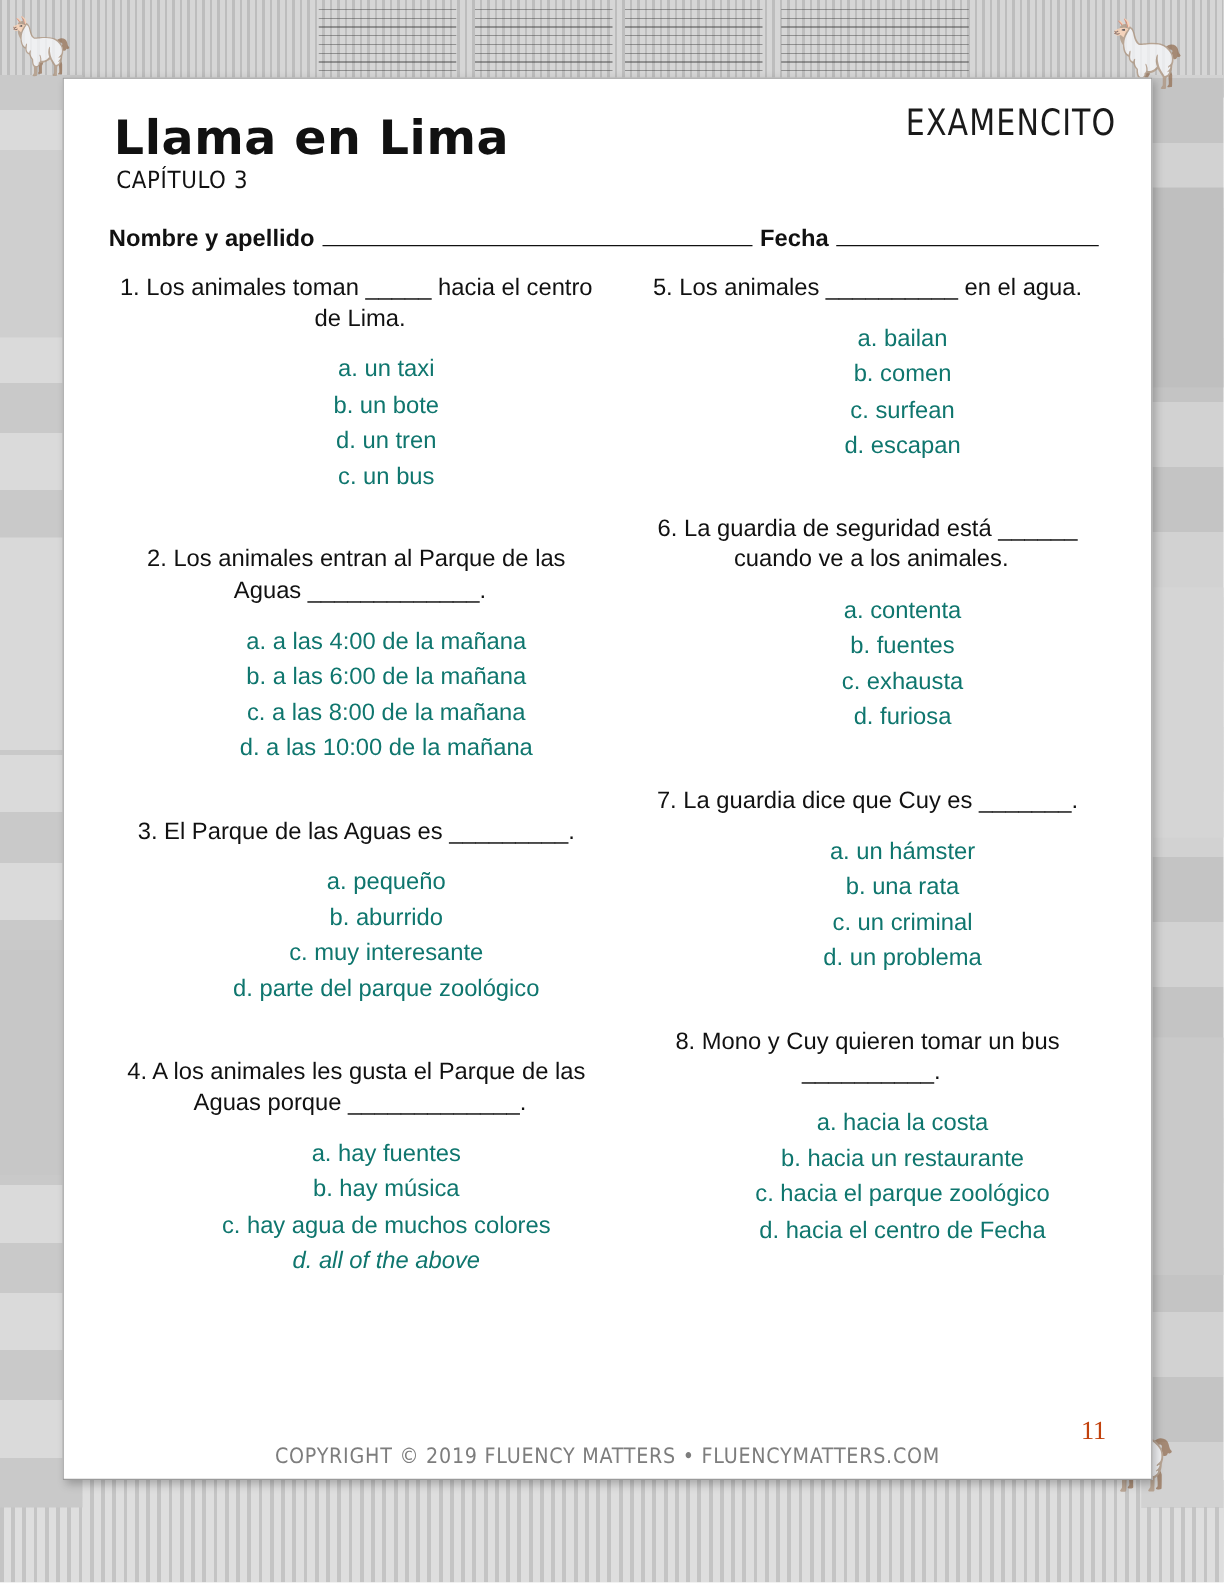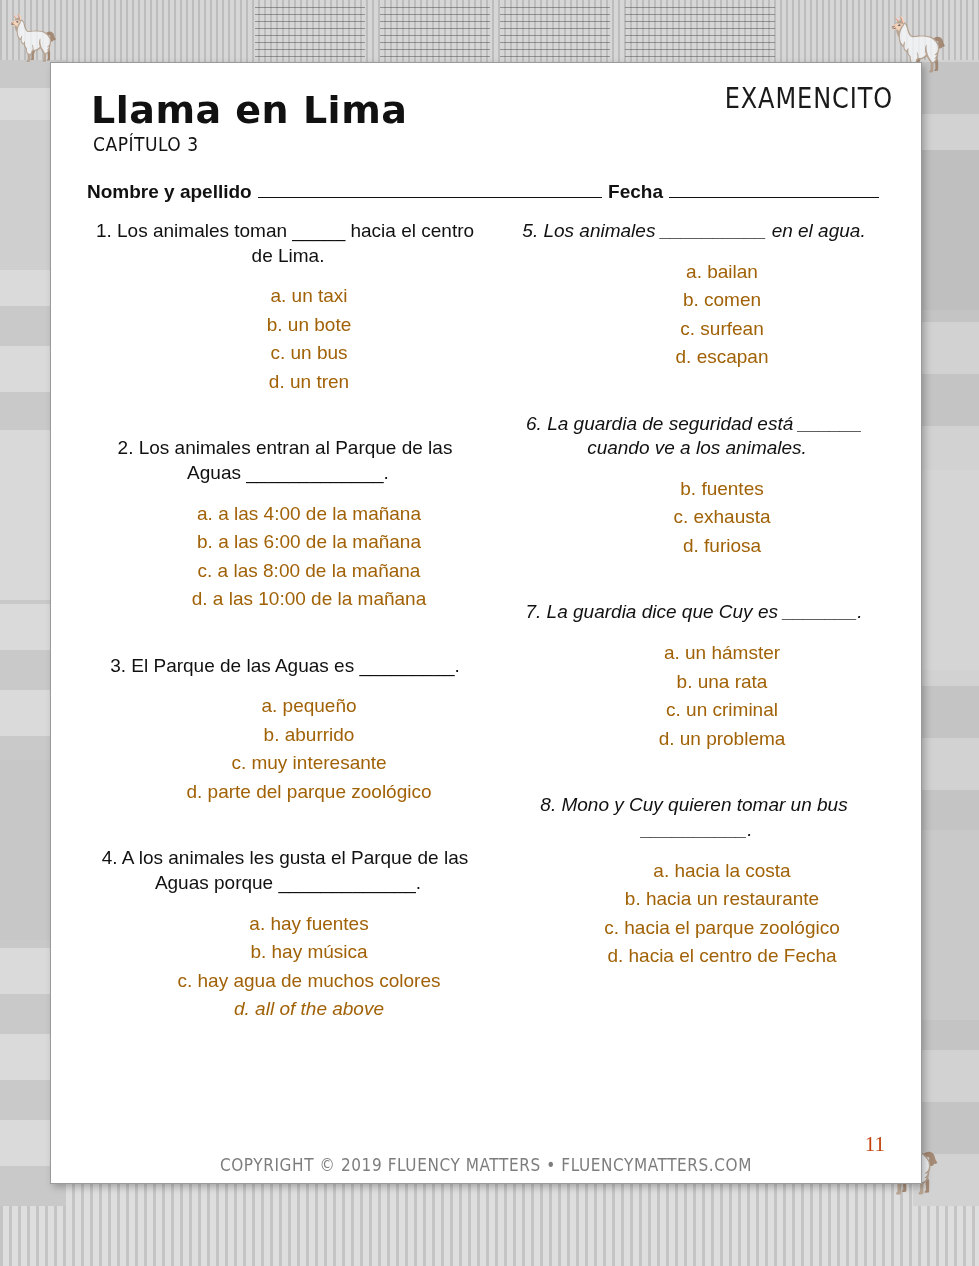--- a/index.html
+++ b/index.html
@@ -143,26 +143,26 @@
   .q-block.tall { margin-bottom: 40px; }
 
   .q-text {
     font-size: 19px;
     color: #111;
     line-height: 1.3;
     padding-left: 6px;
     text-indent: -6px;
     margin-left: 14px;
   }
-  .col-right .q-text { margin-left: 0; font-style: italic; }
+  .col-right .q-text { margin-left: 0; }
 
   .choices {
     margin: 14px 0 0 62px;
     font-size: 19px;
-    color: #a16207;
+    color: #0f766e;
     line-height: 1.5;
   }
   .col-right .choices { margin-left: 56px; }
   .choices .choice { white-space: nowrap; }
   .choices .italic { font-style: italic; }
 
   .footer {
     position: absolute;
     left: 0; right: 0;
     bottom: 8px;
@@ -220,22 +220,22 @@
 
   <div class="columns">
 
     <div class="col col-left">
 
       <div class="q-block tall">
         <div class="q-text">1. Los animales toman _____ hacia el centro de Lima.</div>
         <div class="choices">
           <div class="choice">a. un taxi</div>
           <div class="choice">b. un bote</div>
+          <div class="choice">d. un tren</div>
           <div class="choice">c. un bus</div>
-          <div class="choice">d. un tren</div>
         </div>
       </div>
 
       <div class="q-block tall">
         <div class="q-text">2. Los animales entran al Parque de las Aguas _____________.</div>
         <div class="choices">
           <div class="choice">a. a las 4:00 de la mañana</div>
           <div class="choice">b. a las 6:00 de la mañana</div>
           <div class="choice">c. a las 8:00 de la mañana</div>
           <div class="choice">d. a las 10:00 de la mañana</div>
@@ -272,20 +272,21 @@
           <div class="choice">a. bailan</div>
           <div class="choice">b. comen</div>
           <div class="choice">c. surfean</div>
           <div class="choice">d. escapan</div>
         </div>
       </div>
 
       <div class="q-block tall">
         <div class="q-text">6. La guardia de seguridad está ______ cuando ve a los animales.</div>
         <div class="choices">
+          <div class="choice">a. contenta</div>
           <div class="choice">b. fuentes</div>
           <div class="choice">c. exhausta</div>
           <div class="choice">d. furiosa</div>
         </div>
       </div>
 
       <div class="q-block tall">
         <div class="q-text">7. La guardia dice que Cuy es _______.</div>
         <div class="choices">
           <div class="choice">a. un hámster</div>

